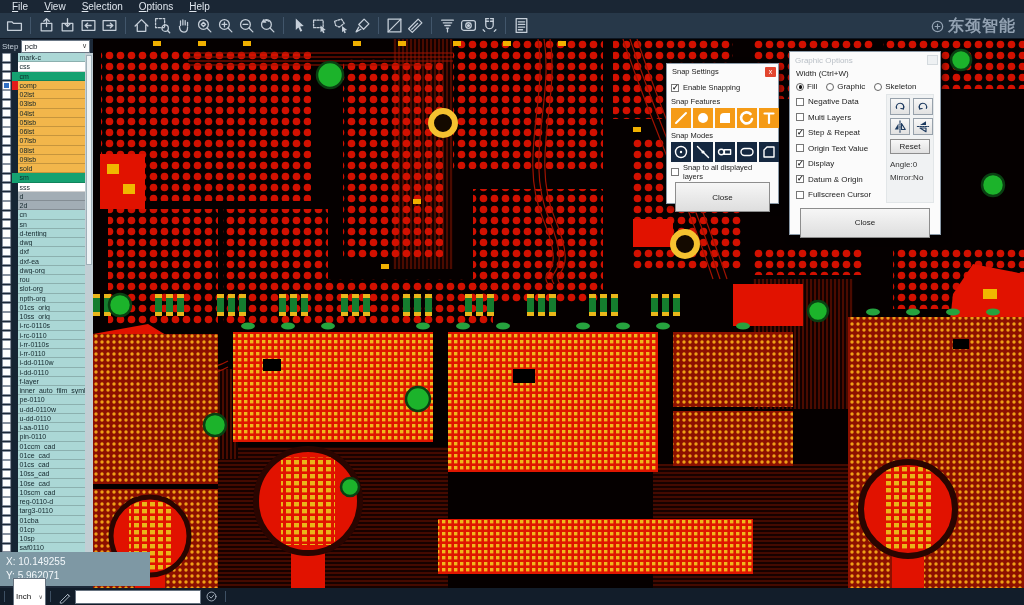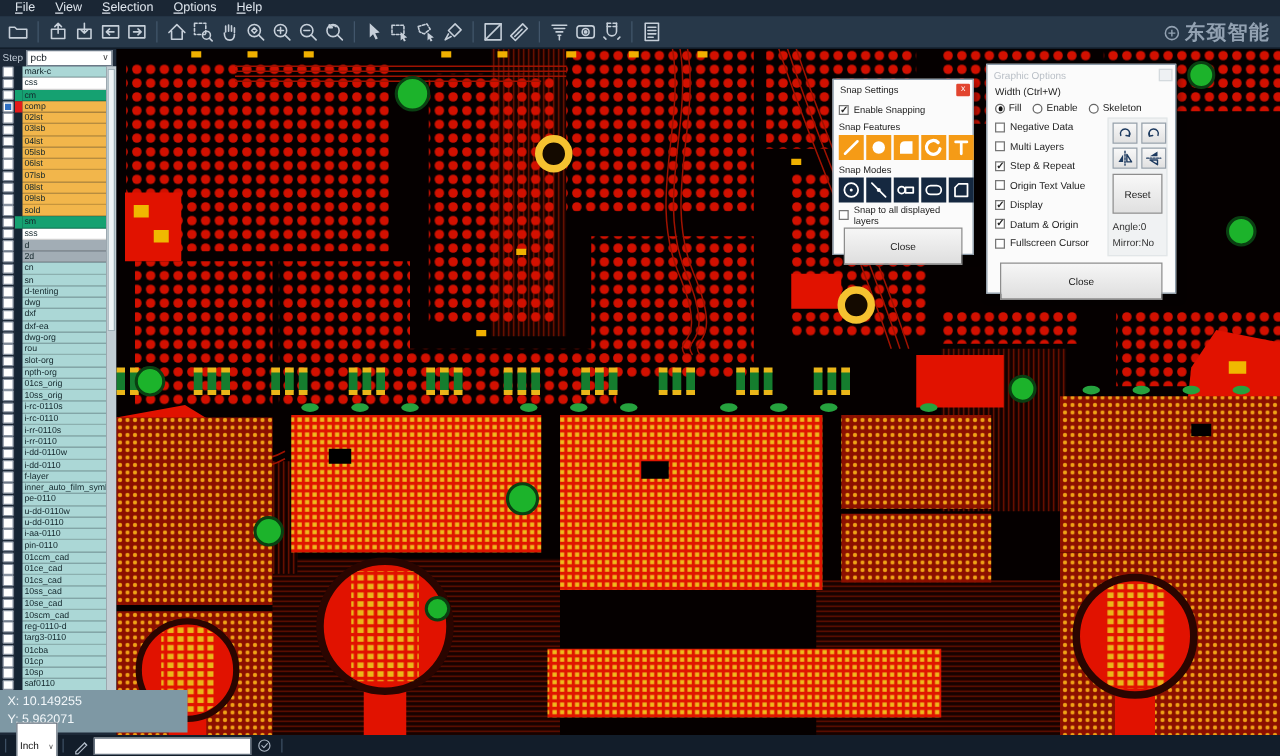--- a/index.html
+++ b/index.html
@@ -85,21 +85,21 @@
                    border-radius:50%;background:#111;}
   .rlab{margin-right:6px;}
   .gcols{display:flex;gap:4px;}
   .gleft{flex:1;}
   .gleft .chkrow{height:15.5px;font-size:8px;}
   .gright{width:48px;background:#f0f2f3;border:1px solid #e2e6e8;padding:3px;box-sizing:border-box;}
   .tgrid{display:grid;grid-template-columns:1fr 1fr;gap:3px;}
   .gbtn{height:17px;background:linear-gradient(#f8f8f8,#e1e1e1);border:1px solid #97a1ab;
         display:flex;align-items:center;justify-content:center;box-sizing:border-box;}
   .gbtn svg{stroke:#1d3a5f;fill:none;stroke-width:1.5;stroke-linecap:round;stroke-linejoin:round;}
-  .resetbtn{width:100%;height:32px;margin-top:4px;font-size:8px;background:linear-gradient(#f8f8f8,#e0e0e0);
+  .resetbtn{width:100%;height:15px;margin-top:4px;font-size:8px;background:linear-gradient(#f8f8f8,#e0e0e0);
             border:1px solid #8d8d8d;font-family:"Liberation Sans",sans-serif;padding:0;color:#222;}
   .angtxt{font-size:8px;color:#333;line-height:13px;margin-top:4px;}
 </style>
 </head>
 <body>
 
 <div id="app">
 
   <div class="menubar" id="menubar">
       <span class="menu-item"><u>F</u>ile</span>
@@ -818,21 +818,21 @@
       <span>Graphic Options</span>
       <span class="sp"></span>
       <span class="xbtn-light"></span>
     </div>
     <div class="gfx-body">
       <div>Width (Ctrl+W)</div>
       <div class="radiorow" id="gfx-radios">
           <span class="radio on"></span>
           <span class="rlab">Fill</span>
           <span class="radio"></span>
-          <span class="rlab">Enable</span>
+          <span class="rlab">Graphic</span>
           <span class="radio"></span>
           <span class="rlab">Skeleton</span>
         </div>
       <div class="gcols">
         <div class="gleft" id="gfx-checks">
             <div class="chkrow">
               <span class="cbx"></span>
               <span>Negative Data</span>
             </div>
             <div class="chkrow">

